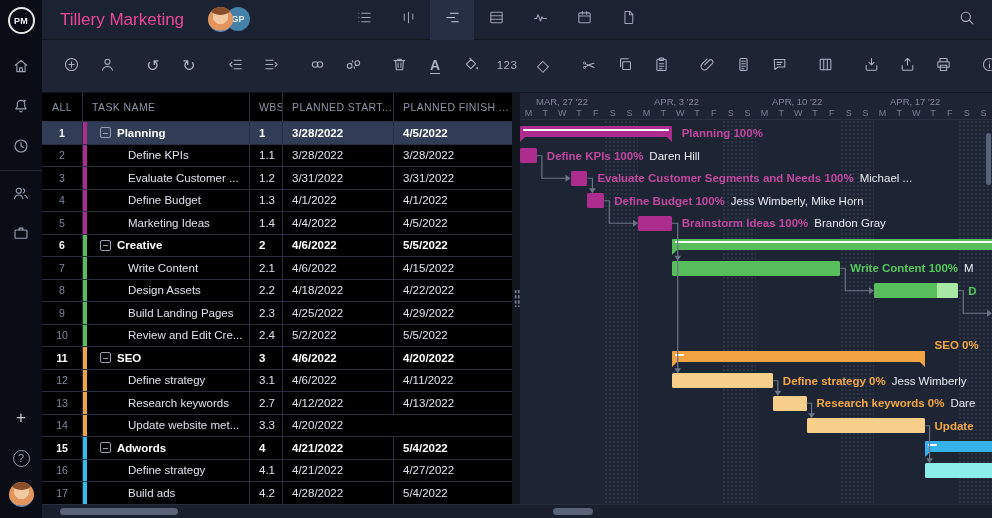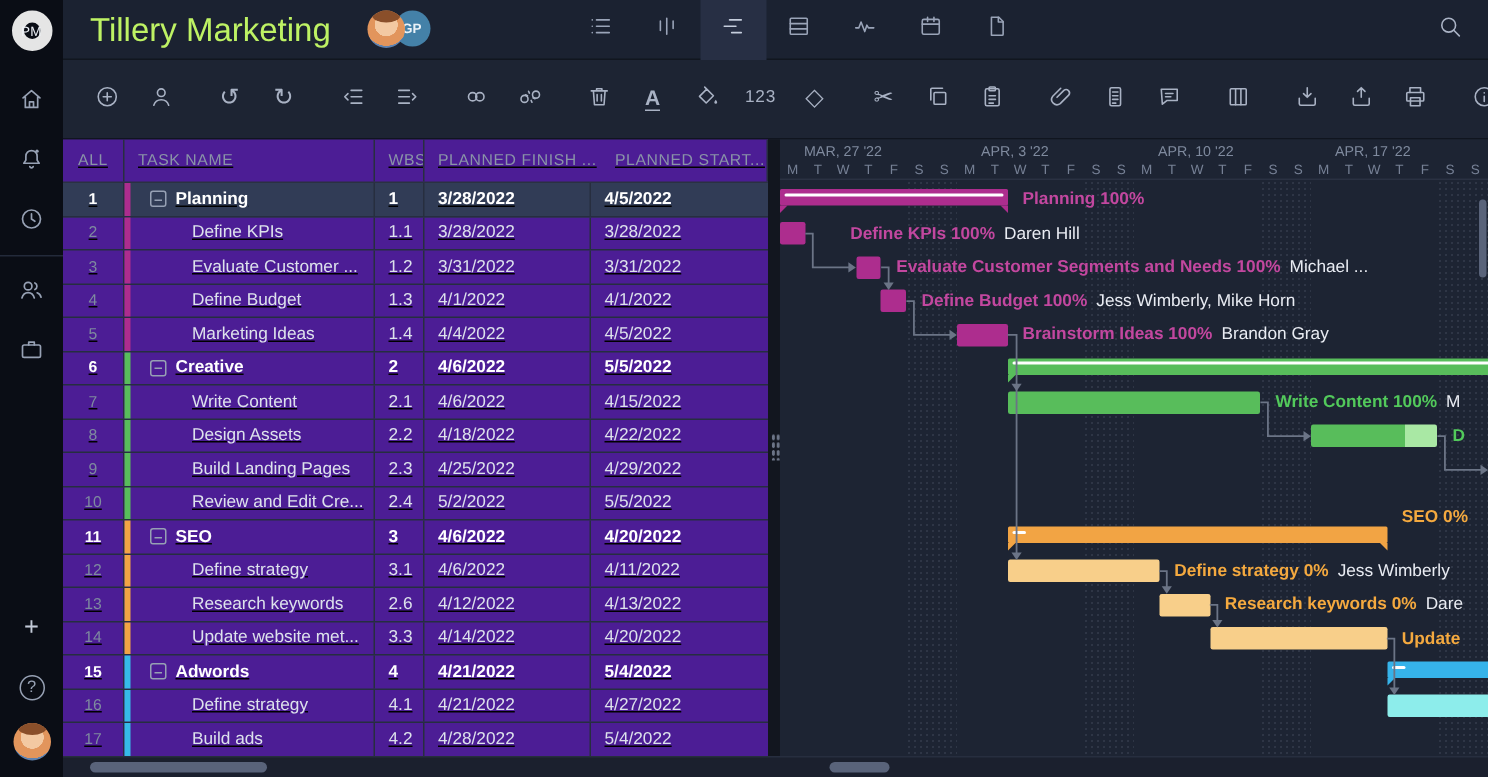--- a/index.html
+++ b/index.html
@@ -1,37 +1,37 @@
 <!DOCTYPE html>
 <html><head>
 <meta charset="utf-8">
 <style>
   * { box-sizing: border-box; margin: 0; padding: 0; }
   body { font-family: "Liberation Sans", "DejaVu Sans", sans-serif; background:#000; }
   #app { position:relative; width:992px; height:518px; background:#1d2433; overflow:hidden; }
 
   
   #sidebar { position:absolute; left:0; top:0; width:42px; height:518px; background:#0a0d15; z-index:30; display:flex; flex-direction:column; align-items:center; }
-  #logo { width:27px; height:27px; border:8px solid #e5e5e5; border-radius:50%; color:#eef1f7; font-size:9px; font-weight:normal; display:flex; align-items:center; justify-content:center; margin:7px 0 14px; letter-spacing:.2px; }
+  #logo { width:27px; height:27px; border:2px solid #e5e5e5; border-radius:50%; color:#eef1f7; font-size:9px; font-weight:bold; display:flex; align-items:center; justify-content:center; margin:7px 0 14px; letter-spacing:.2px; }
   .sb-btn { width:42px; height:40px; display:flex; align-items:center; justify-content:center; color:#97a1b4; cursor:pointer; position:relative; }
   .sb-btn svg { width:18px; height:18px; }
   .sb-divider { width:42px; border-bottom:1px solid #232a3a; margin:2px 0 4px; }
   .sb-spacer { flex:1; }
   .sb-glyph { font-size:17px; color:#c3cad8; }
   .help-circle { width:17px; height:17px; border:1.4px solid #97a1b4; border-radius:50%; font-size:11px; color:#97a1b4; display:flex; align-items:center; justify-content:center; }
   .avatar-photo { width:25px; height:25px; border-radius:50%; background:radial-gradient(circle at 50% 38%, #f3c9a2 0 38%, #e2955c 39% 70%, #5e82b0 71%); position:relative; overflow:hidden; }
   .avatar-photo::before { content:""; position:absolute; top:-2px; left:3px; right:3px; height:10px; border-radius:50%; background:#8a4f2a; }
   #sidebar .avatar-photo { margin-bottom:8px; }
 
   
   #main { position:absolute; left:42px; top:0; width:950px; height:518px; }
 
   
   #topbar { height:40px; background:#1b2231; display:flex; align-items:center; position:relative; border-bottom:1px solid #11161f; }
-  #page-title { color:#bef264; font-size:22px; margin-left:18px; white-space:nowrap; }
+  #page-title { color:#ec4899; font-size:17px; margin-left:18px; white-space:nowrap; }
   #avatars { display:flex; margin-left:24px; }
   .avatar-initials { width:24px; height:24px; border-radius:50%; background:#4481a8; color:#eaf2f8; font-size:9px; font-weight:bold; display:flex; align-items:center; justify-content:center; margin-left:-7px; }
   #views { display:flex; margin-left:92px; height:40px; }
   .view-tab { width:44px; height:40px; display:flex; align-items:center; justify-content:center; color:#9aa4b8; cursor:pointer; }
   .view-tab svg { width:17px; height:17px; }
   .view-tab.active { background:#272f44; color:#c6cedd; }
   #search-btn { position:absolute; right:14px; color:#aab3c5; cursor:pointer; width:24px; height:24px; display:flex; align-items:center; justify-content:center; }
   #search-btn svg { width:17px; height:17px; }
 
   
@@ -40,21 +40,21 @@
   .tb-sep { width:1px; height:20px; background:#2c3344; margin:0 12px; }
   .tb-btn { background:none; border:none; color:#a9b2c4; cursor:pointer; width:22px; height:22px; display:flex; align-items:center; justify-content:center; padding:0; }
   .tb-btn svg { width:17px; height:17px; }
   .tb-btn .glyph { font-size:16px; line-height:1; }
   .tb-btn .glyph.small { font-size:11.5px; letter-spacing:.5px; }
   .tb-btn .glyph.underlineA { font-size:14px; font-weight:bold; border-bottom:1.6px solid #a9b2c4; line-height:1.05; }
 
   
   #content { position:absolute; top:93px; left:0; width:950px; height:411px; display:flex; }
   
-  #tablepane { position:relative; width:470px; height:411px; overflow:hidden; background:#4c1d95;text-decoration:underline; }
+  #tablepane { position:relative; width:470px; height:411px; overflow:hidden; background:#000000; }
   #thead { display:flex; height:29px; border-bottom:1px solid #2a3142; align-items:center; }
   .th { color:#8a94a8; font-size:10.5px; letter-spacing:.4px; padding-left:9px; white-space:nowrap; overflow:hidden; border-right:1px solid #272e3f; height:100%; display:flex; align-items:center; }
   .trow { display:flex; height:22.5px; border-bottom:1px solid #262e40; cursor:pointer; position:relative; }
   .trow.selected { background:#313c56; }
   .td { font-size:11.5px; color:#dde2ec; padding-left:9px; white-space:nowrap; overflow:hidden; border-right:1px solid #272e3f; display:flex; align-items:center; height:100%; }
   .td.num { color:#7e8a9f; font-size:10.5px; justify-content:center; padding-left:0; }
   .trow.group .td { font-weight:bold; color:#fff; }
   .strip { position:absolute; left:41px; top:0; width:4px; height:100%; }
   .td.name { position:relative; }
   .name-inner { display:flex; align-items:center; gap:6px; padding-left:8px; }
@@ -351,22 +351,22 @@
           </button>
         </div>
       </div>
 
     <div id="content">
       <div id="tablepane">
         <div id="thead">
             <div class="th" style="width: 41px; justify-content: center; padding-left: 0px;">ALL</div>
             <div class="th" style="width: 167px;">TASK NAME</div>
             <div class="th" style="width: 33px;">WBS</div>
+            <div class="th" style="width: 111px;">PLANNED START...</div>
             <div class="th" style="width: 118px; flex: 1 1 0%; border-right: none;">PLANNED FINISH ...</div>
-            <div class="th" style="width: 111px;">PLANNED START...</div>
           </div>
         <div id="tbody">
             <div class="trow group selected">
               <div class="td num" style="width: 41px;">1</div>
               <div class="td name" style="width: 167px;">
                 <div class="name-inner">
                   <span class="collapse-box"></span>
                   <span>Planning</span>
                 </div>
               </div>
@@ -509,34 +509,33 @@
               <div class="td" style="flex: 1 1 0%; border-right: none;">4/11/2022</div>
               <div class="strip" style="background: rgb(242, 164, 68);"></div>
             </div>
             <div class="trow">
               <div class="td num" style="width: 41px;">13</div>
               <div class="td name" style="width: 167px;">
                 <div class="name-inner child">
                   <span>Research keywords</span>
                 </div>
               </div>
-              <div class="td" style="width: 33px;">2.6</div>
+              <div class="td" style="width: 33px;">2.7</div>
               <div class="td" style="width: 111px;">4/12/2022</div>
               <div class="td" style="flex: 1 1 0%; border-right: none;">4/13/2022</div>
               <div class="strip" style="background: rgb(242, 164, 68);"></div>
             </div>
             <div class="trow">
               <div class="td num" style="width: 41px;">14</div>
               <div class="td name" style="width: 167px;">
                 <div class="name-inner child">
                   <span>Update website met...</span>
                 </div>
               </div>
               <div class="td" style="width: 33px;">3.3</div>
-              <div class="td" style="width: 111px;">4/14/2022</div>
               <div class="td" style="flex: 1 1 0%; border-right: none;">4/20/2022</div>
               <div class="strip" style="background: rgb(242, 164, 68);"></div>
             </div>
             <div class="trow group">
               <div class="td num" style="width: 41px;">15</div>
               <div class="td name" style="width: 167px;">
                 <div class="name-inner">
                   <span class="collapse-box"></span>
                   <span>Adwords</span>
                 </div>
@@ -617,21 +616,21 @@
             <div class="weekend" style="left: 438.282px; width: 33.714px;"></div>
             <div class="gbar summary" style="left: 0px; width: 151.713px; top: 6.25px; background: rgb(173, 45, 142);">
               <span class="notch-l" style="border-top-color: rgb(173, 45, 142);"></span>
               <span class="notch-r" style="border-top-color: rgb(173, 45, 142);"></span>
               <span class="prog" style="left: 3px; right: 3px;"></span>
             </div>
             <div class="bar-label" style="left: 161.713px; top: 5.25px;">
               <span class="lab" style="color: rgb(194, 71, 159);">Planning  100%</span>
             </div>
             <div class="gbar child" style="left: 0px; width: 16.857px; top: 28.25px; background: rgb(173, 45, 142);"></div>
-            <div class="bar-label" style="left: 26.857px; top: 27.75px; margin-left: 20px;">
+            <div class="bar-label" style="left: 26.857px; top: 27.75px;">
               <span class="lab" style="color: rgb(194, 71, 159);">Define KPIs  100%</span>
               <span class="asg">Daren Hill</span>
             </div>
             <div class="gbar child" style="left: 50.571px; width: 16.857px; top: 50.75px; background: rgb(173, 45, 142);"></div>
             <div class="bar-label" style="left: 77.428px; top: 50.25px;">
               <span class="lab" style="color: rgb(194, 71, 159);">Evaluate Customer Segments and Needs  100%</span>
               <span class="asg">Michael ...</span>
             </div>
             <div class="gbar child" style="left: 67.428px; width: 16.857px; top: 73.25px; background: rgb(173, 45, 142);"></div>
             <div class="bar-label" style="left: 94.285px; top: 72.75px;">

